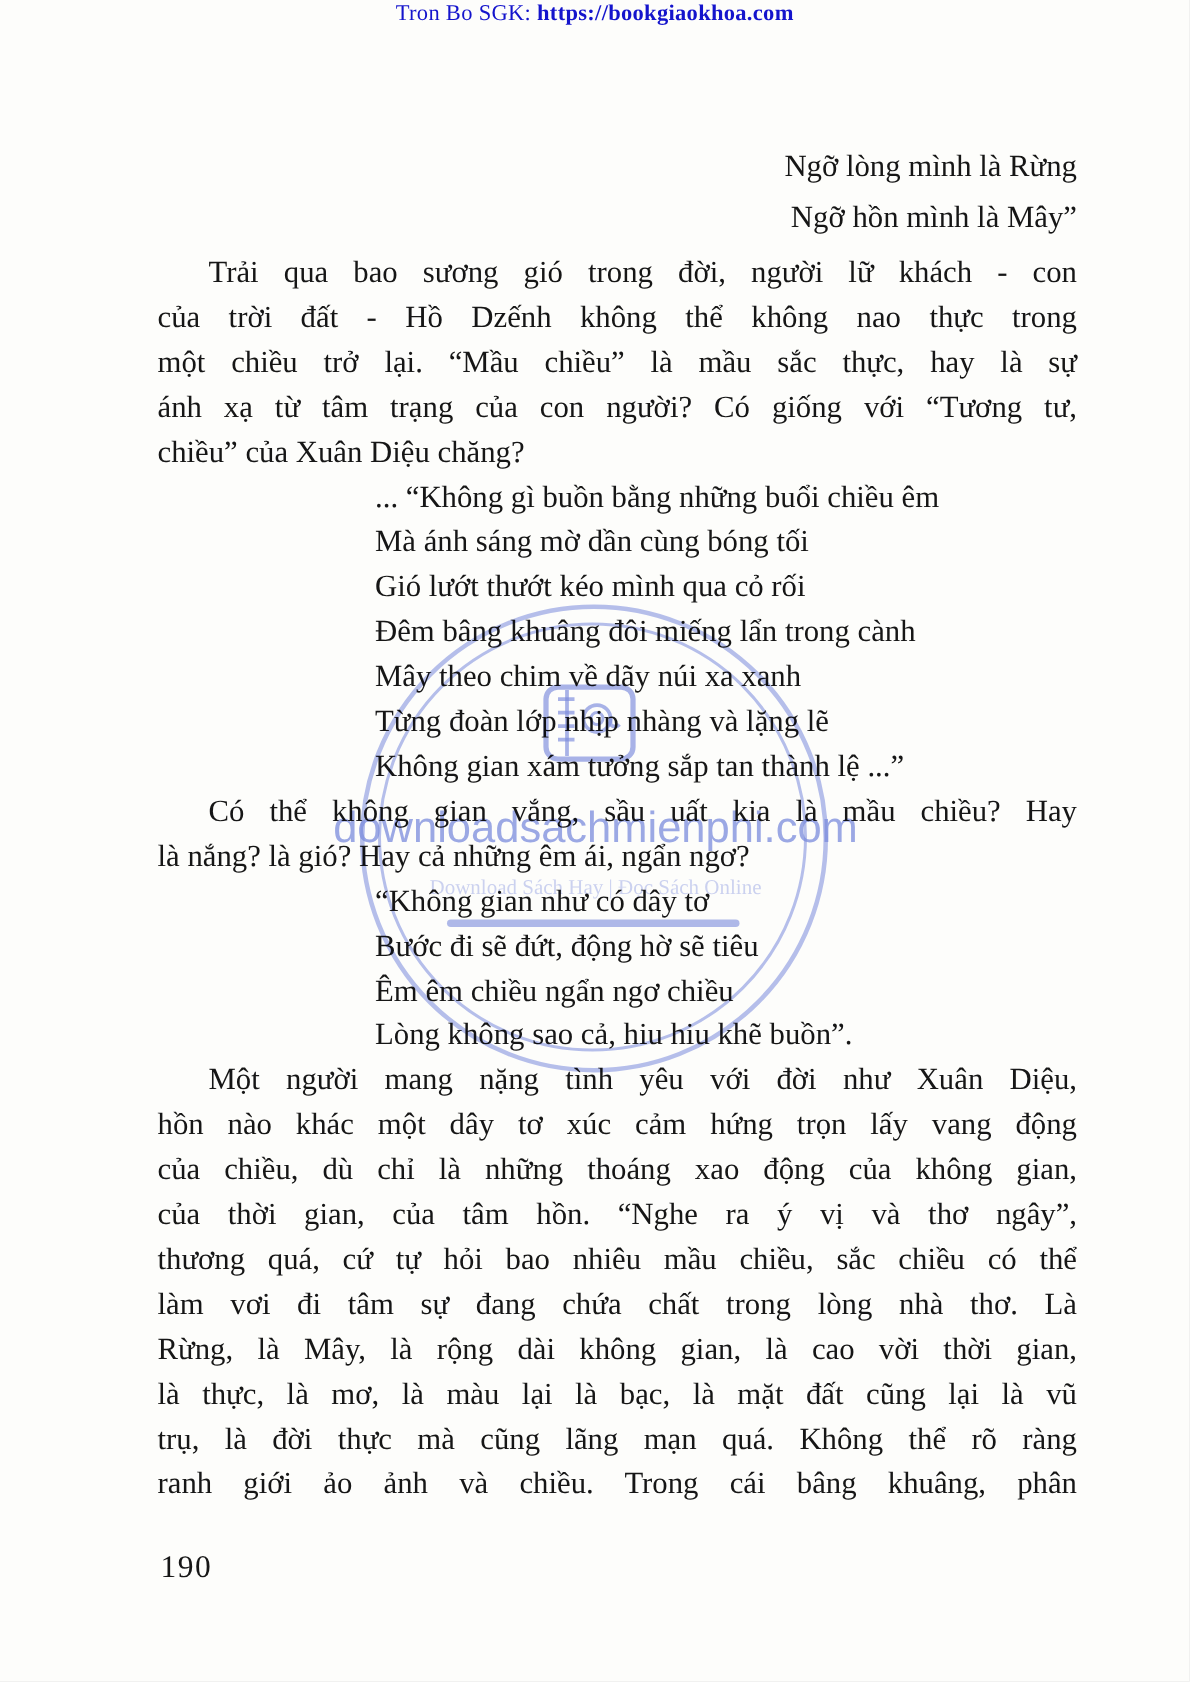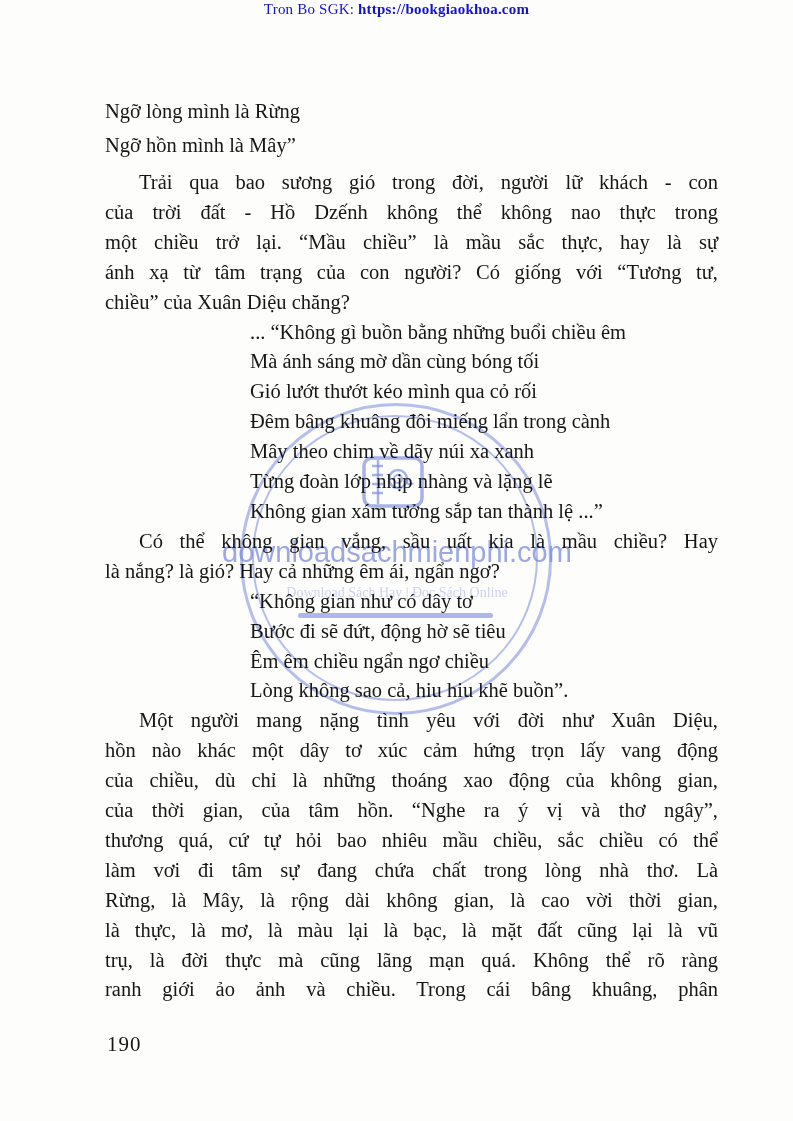--- a/index.html
+++ b/index.html
@@ -20,21 +20,21 @@
   .scan-link.top { top:1px; }
   .scan-link.bottom { bottom:3px; }
   .scan-link .url { font-weight:bold;font-family:Liberation Serif, serif; }
 
   
   .content {
     position:absolute; left:105px; top:94px; width:613px; z-index:1;
   }
   .block.title { margin-bottom:6px; }
   .line { font-size:20.5px; line-height:29.9px; white-space:nowrap; }
-  .line.center { text-align:left; white-space:normal; line-height:34px; }
+  .line.center { text-align:right; white-space:normal; line-height:34px; }
   .line.just { white-space:normal; text-align:justify; text-align-last:justify; }
   .line.plain { white-space:normal; text-align:left; }
   .line.indent { text-indent:34px; }
   .line.poem { padding-left:145px; white-space:normal; }
 
   
   .page-number {
     position:absolute; left:107px; top:1032px;
     font-size:21px; letter-spacing:1px; z-index:1;text-align:center;
   }

